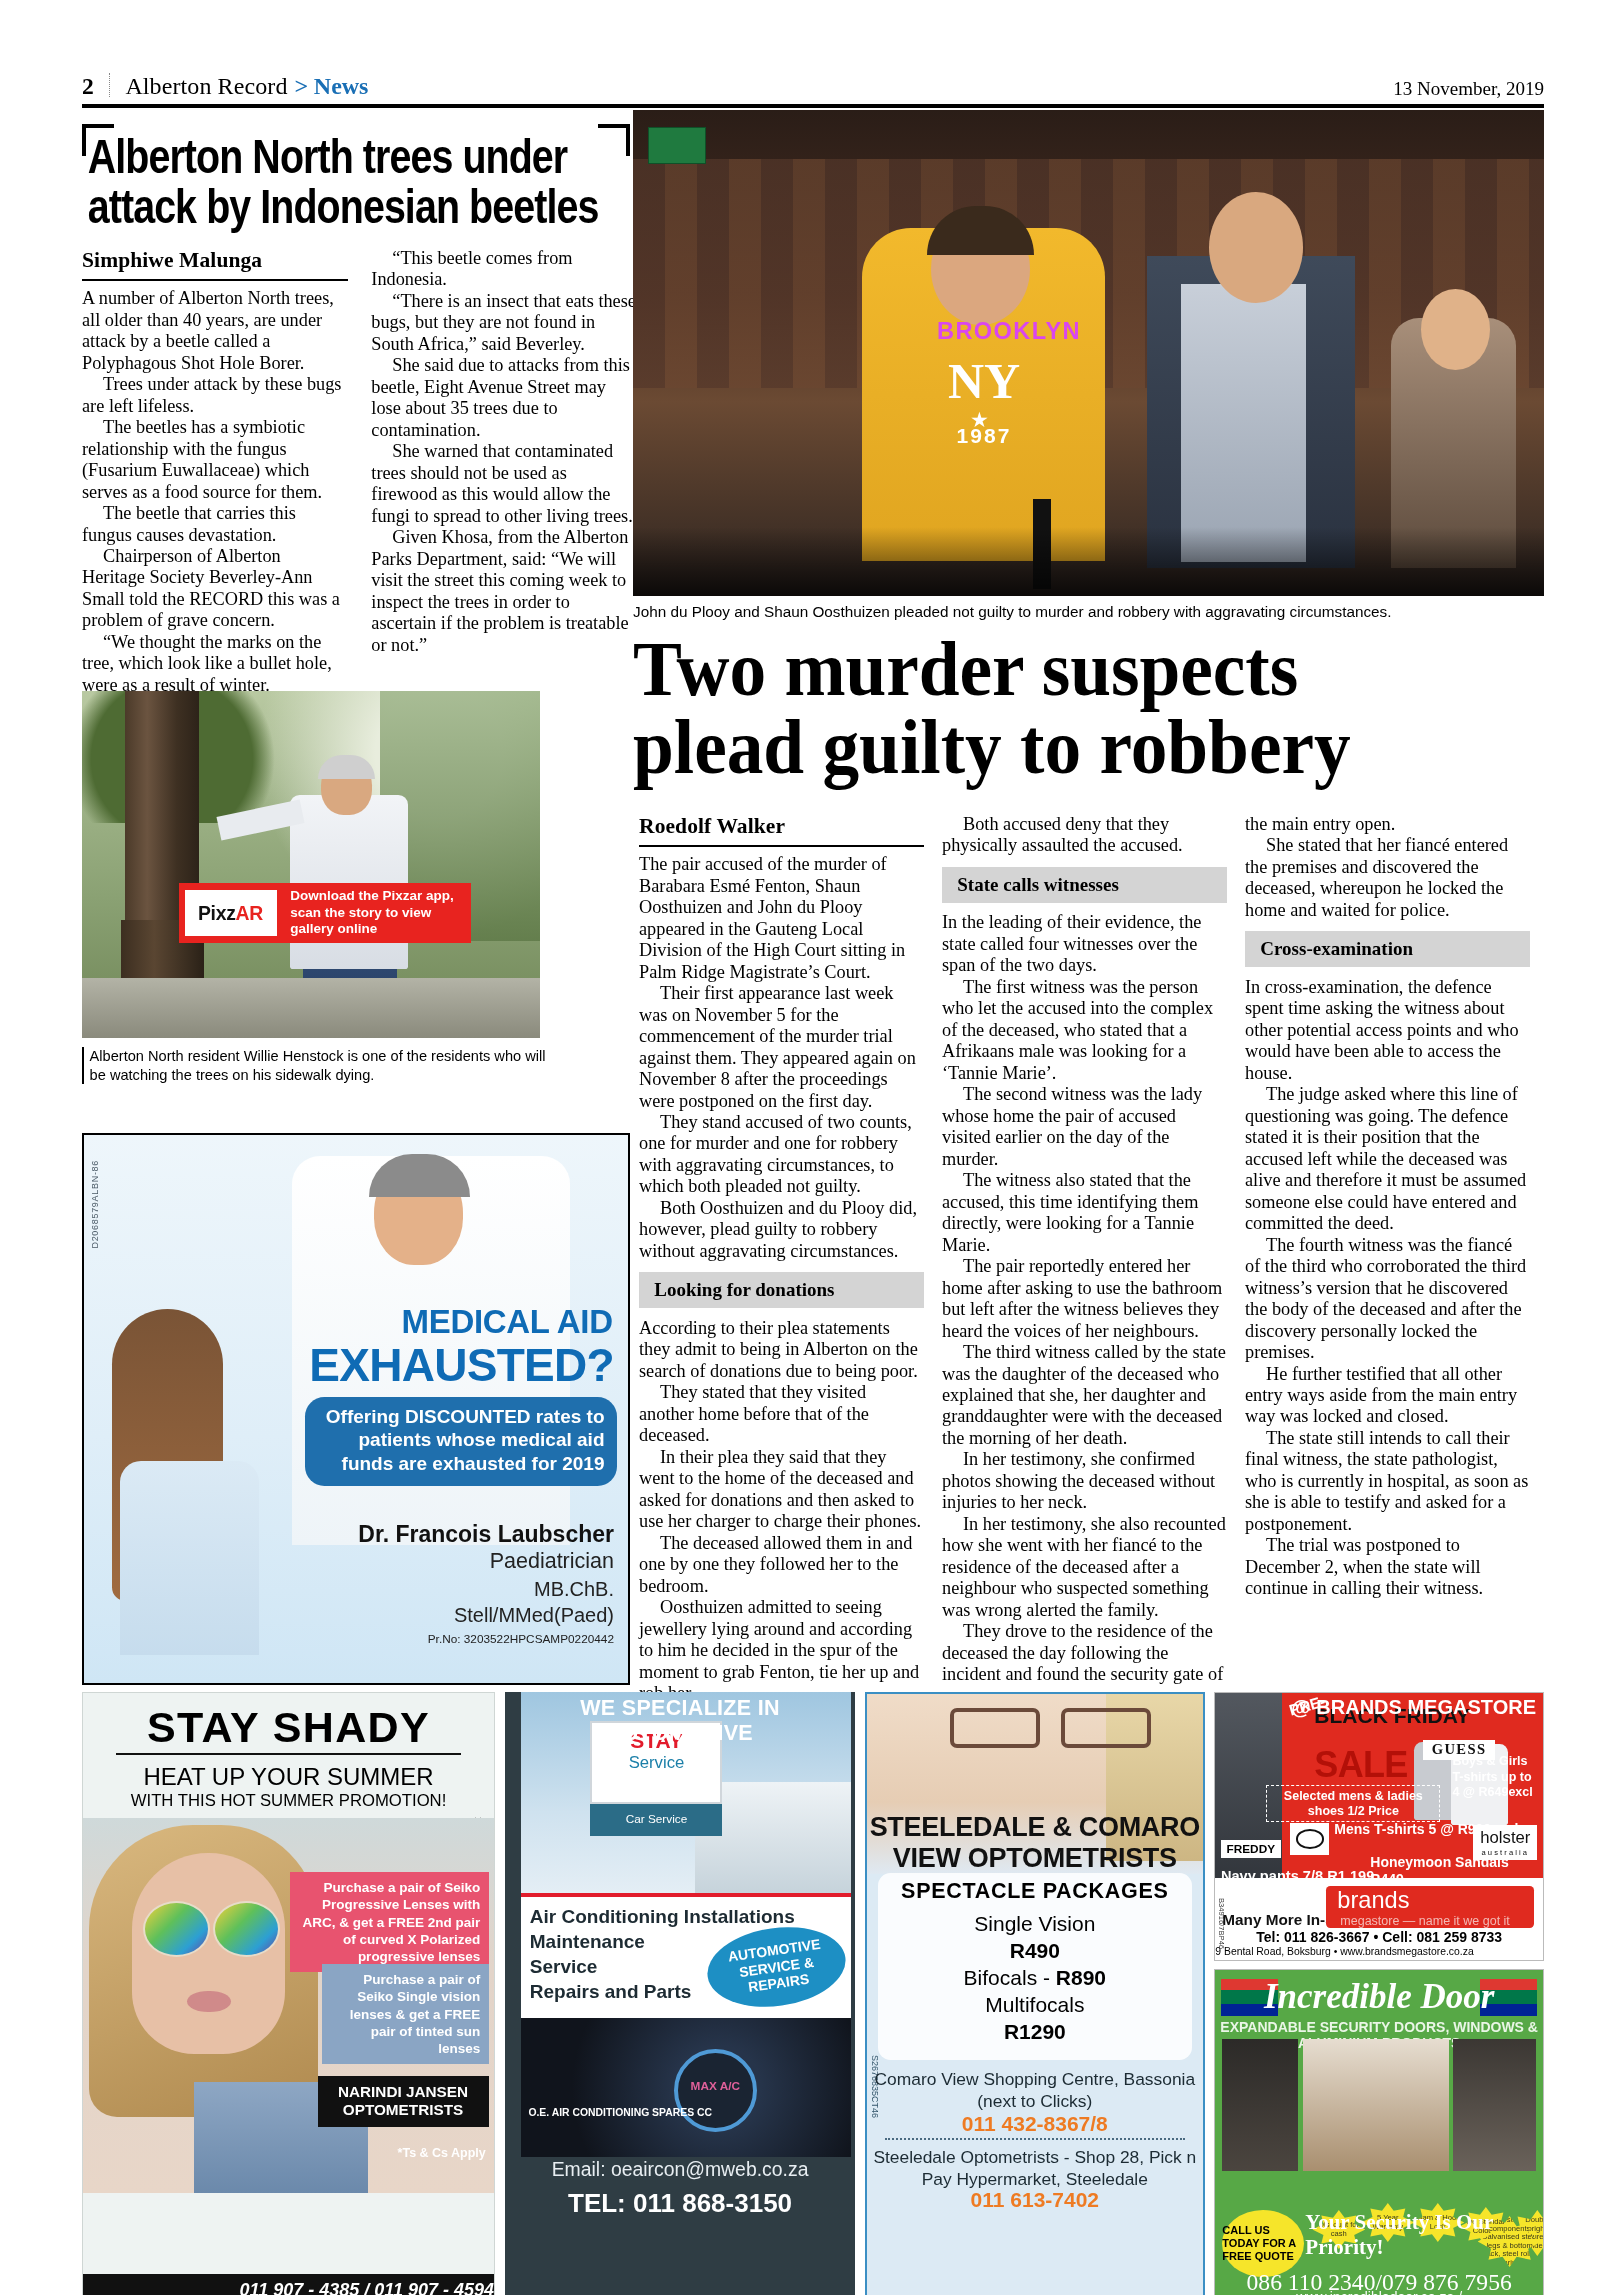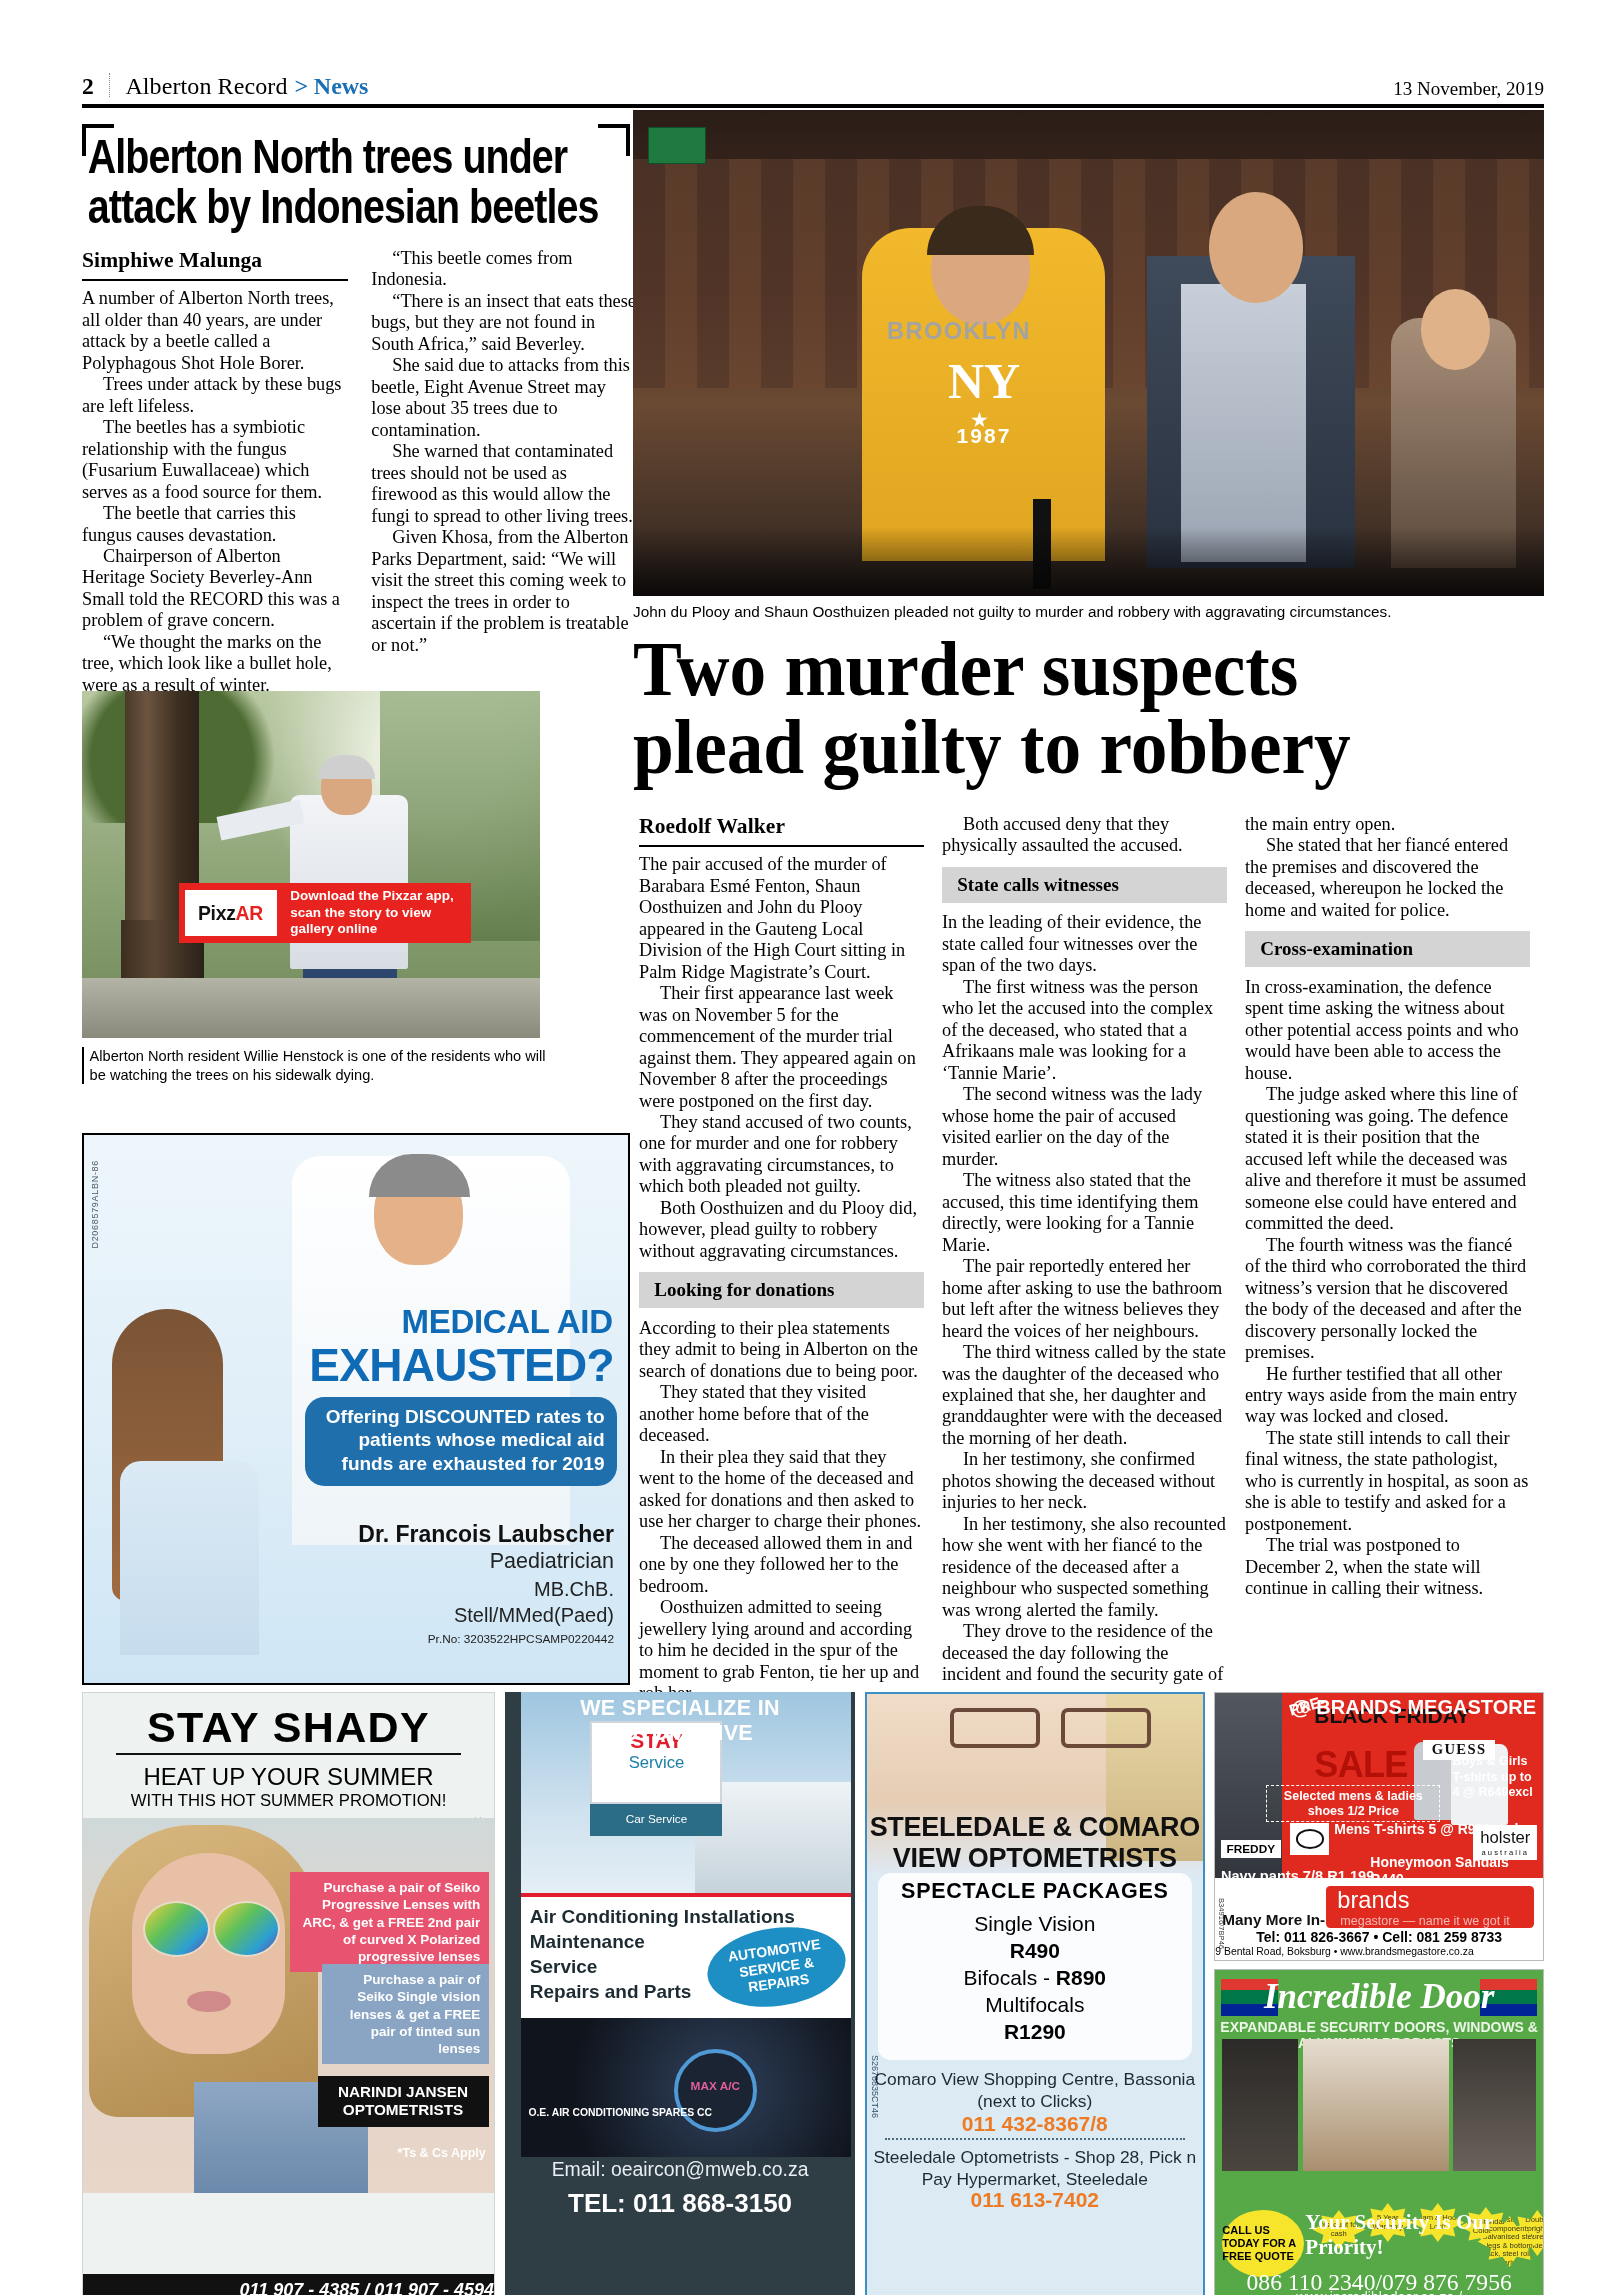--- a/index.html
+++ b/index.html
@@ -144,21 +144,21 @@
   .mp-wood { position: absolute; left: 0; top: 49px; width: 100%; height: 229px;
     background: repeating-linear-gradient(90deg,#54372a 0 32px,#6b4630 32px 64px); opacity:.7; }
   .mp-exit { position: absolute; left: 15.3px; top: 16.7px; width: 58px; height: 37px; background: #1f7a3f;
     border: 1.4px solid #0f5028; }
   .mp-hoodie { position: absolute; left: 229px; top: 118px; width: 243px; height: 333px;
     background: linear-gradient(180deg,#f2b92c,#e0a520); border-radius: 49px 49px 0 0; }
   .mp-hood-head { position: absolute; left: 298px; top: 103px; width: 99px; height: 112px;
     background: #dba77f; border-radius: 50%; }
   .mp-hood-hair { position: absolute; left: 294px; top: 96px; width: 107px; height: 49px;
     background: #3a2a1c; border-radius: 54px 54px 0 0; }
-  .mp-b1 { position: absolute; left: 254px; top: 208px; width: 194px; text-align: left; color: #a3a3a3;
+  .mp-b1 { position: absolute; left: 254px; top: 208px; width: 194px; text-align: right; color: #d946ef;
     font-family: "Liberation Sans", sans-serif; font-weight: bold; font-size: 23.6px; letter-spacing: 1.4px; }
   .mp-b2 { position: absolute; left: 254px; top: 242px; width: 194px; text-align: center; color: #fff;
     font-family: "Liberation Serif", serif; font-weight: bold; font-size: 50px; }
   .mp-b3 { position: absolute; left: 254px; top: 314px; width: 194px; text-align: center; color: #fff;
     font-family: "Liberation Sans", sans-serif; font-weight: bold; font-size: 21px; letter-spacing: 2.1px; }
   .mp-star { position: absolute; left: 337px; top: 298px; color: #fff; font-size: 21px; }
   .mp-man2-body { position: absolute; left: 514px; top: 146px; width: 208px; height: 312px;
     background: linear-gradient(180deg,#3f4a5a,#2a3240); }
   .mp-man2-shirt { position: absolute; left: 548px; top: 174px; width: 125px; height: 278px;
     background: linear-gradient(180deg,#c8cfd9,#9aa4b2); }

